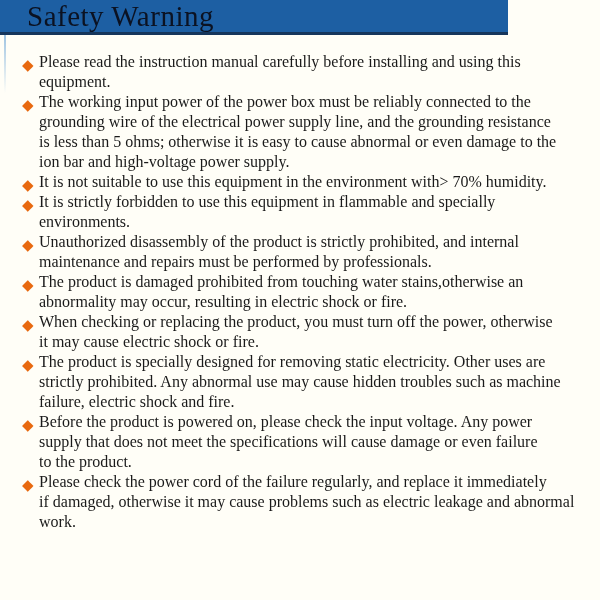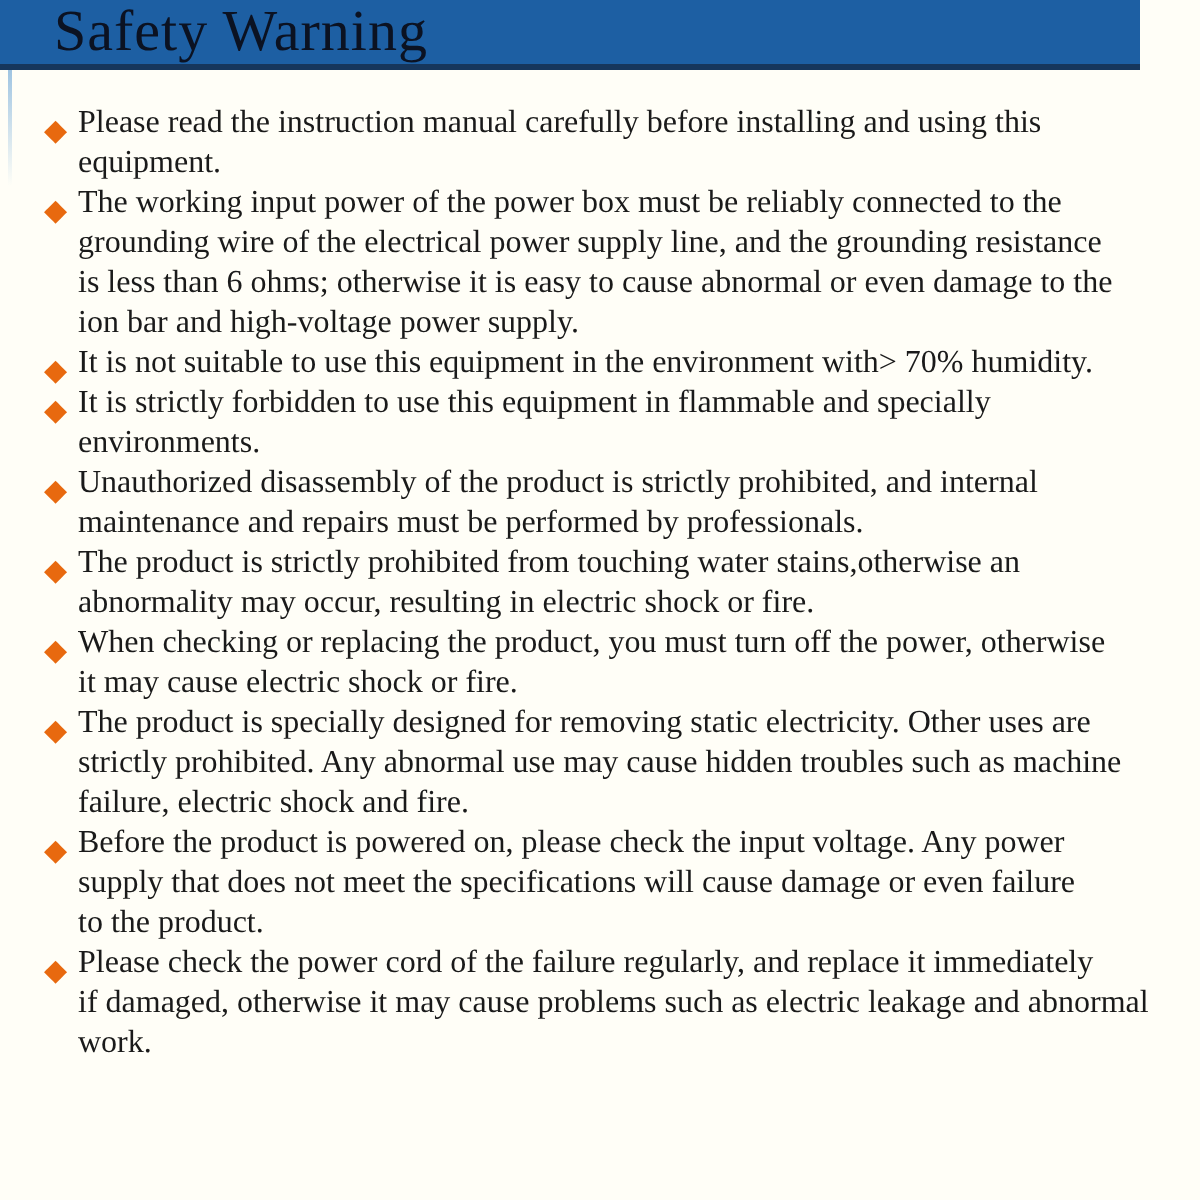--- a/index.html
+++ b/index.html
@@ -8,21 +8,21 @@
   }
   body {
     width: 600px;
     height: 600px;
     background: #FFFEF7;
     overflow: hidden;
     font-family: "Liberation Serif", serif;
   }
   .banner {
     position: relative;
-    width: 570px;
+    width: 508px;
     height: 32px;
     background: #1D5FA3;
     border-bottom: 3px solid #16365C;
   }
   .banner .title {
     position: absolute;
     left: 27px;
     top: 0px;
     font-size: 29px;
     line-height: 32px;
@@ -77,21 +77,21 @@
   <div class="item">
     <span class="bullet">◆</span>
     <span class="text">Please read the instruction manual carefully before installing and using this
 equipment.</span>
   </div>
 
   <div class="item">
     <span class="bullet">◆</span>
     <span class="text">The working input power of the power box must be reliably connected to the
 grounding wire of the electrical power supply line, and the grounding resistance
-is less than 6 ohms; otherwise it is easy to cause abnormal or even damage to the
+is less than 5 ohms; otherwise it is easy to cause abnormal or even damage to the
 ion bar and high-voltage power supply.</span>
   </div>
 
   <div class="item">
     <span class="bullet">◆</span>
     <span class="text">It is not suitable to use this equipment in the environment with&gt; 70% humidity.</span>
   </div>
 
   <div class="item">
     <span class="bullet">◆</span>
@@ -100,21 +100,21 @@
   </div>
 
   <div class="item">
     <span class="bullet">◆</span>
     <span class="text">Unauthorized disassembly of the product is strictly prohibited, and internal
 maintenance and repairs must be performed by professionals.</span>
   </div>
 
   <div class="item">
     <span class="bullet">◆</span>
-    <span class="text">The product is strictly prohibited from touching water stains,otherwise an
+    <span class="text">The product is damaged prohibited from touching water stains,otherwise an
 abnormality may occur, resulting in electric shock or fire.</span>
   </div>
 
   <div class="item">
     <span class="bullet">◆</span>
     <span class="text">When checking or replacing the product, you must turn off the power, otherwise
 it may cause electric shock or fire.</span>
   </div>
 
   <div class="item">

